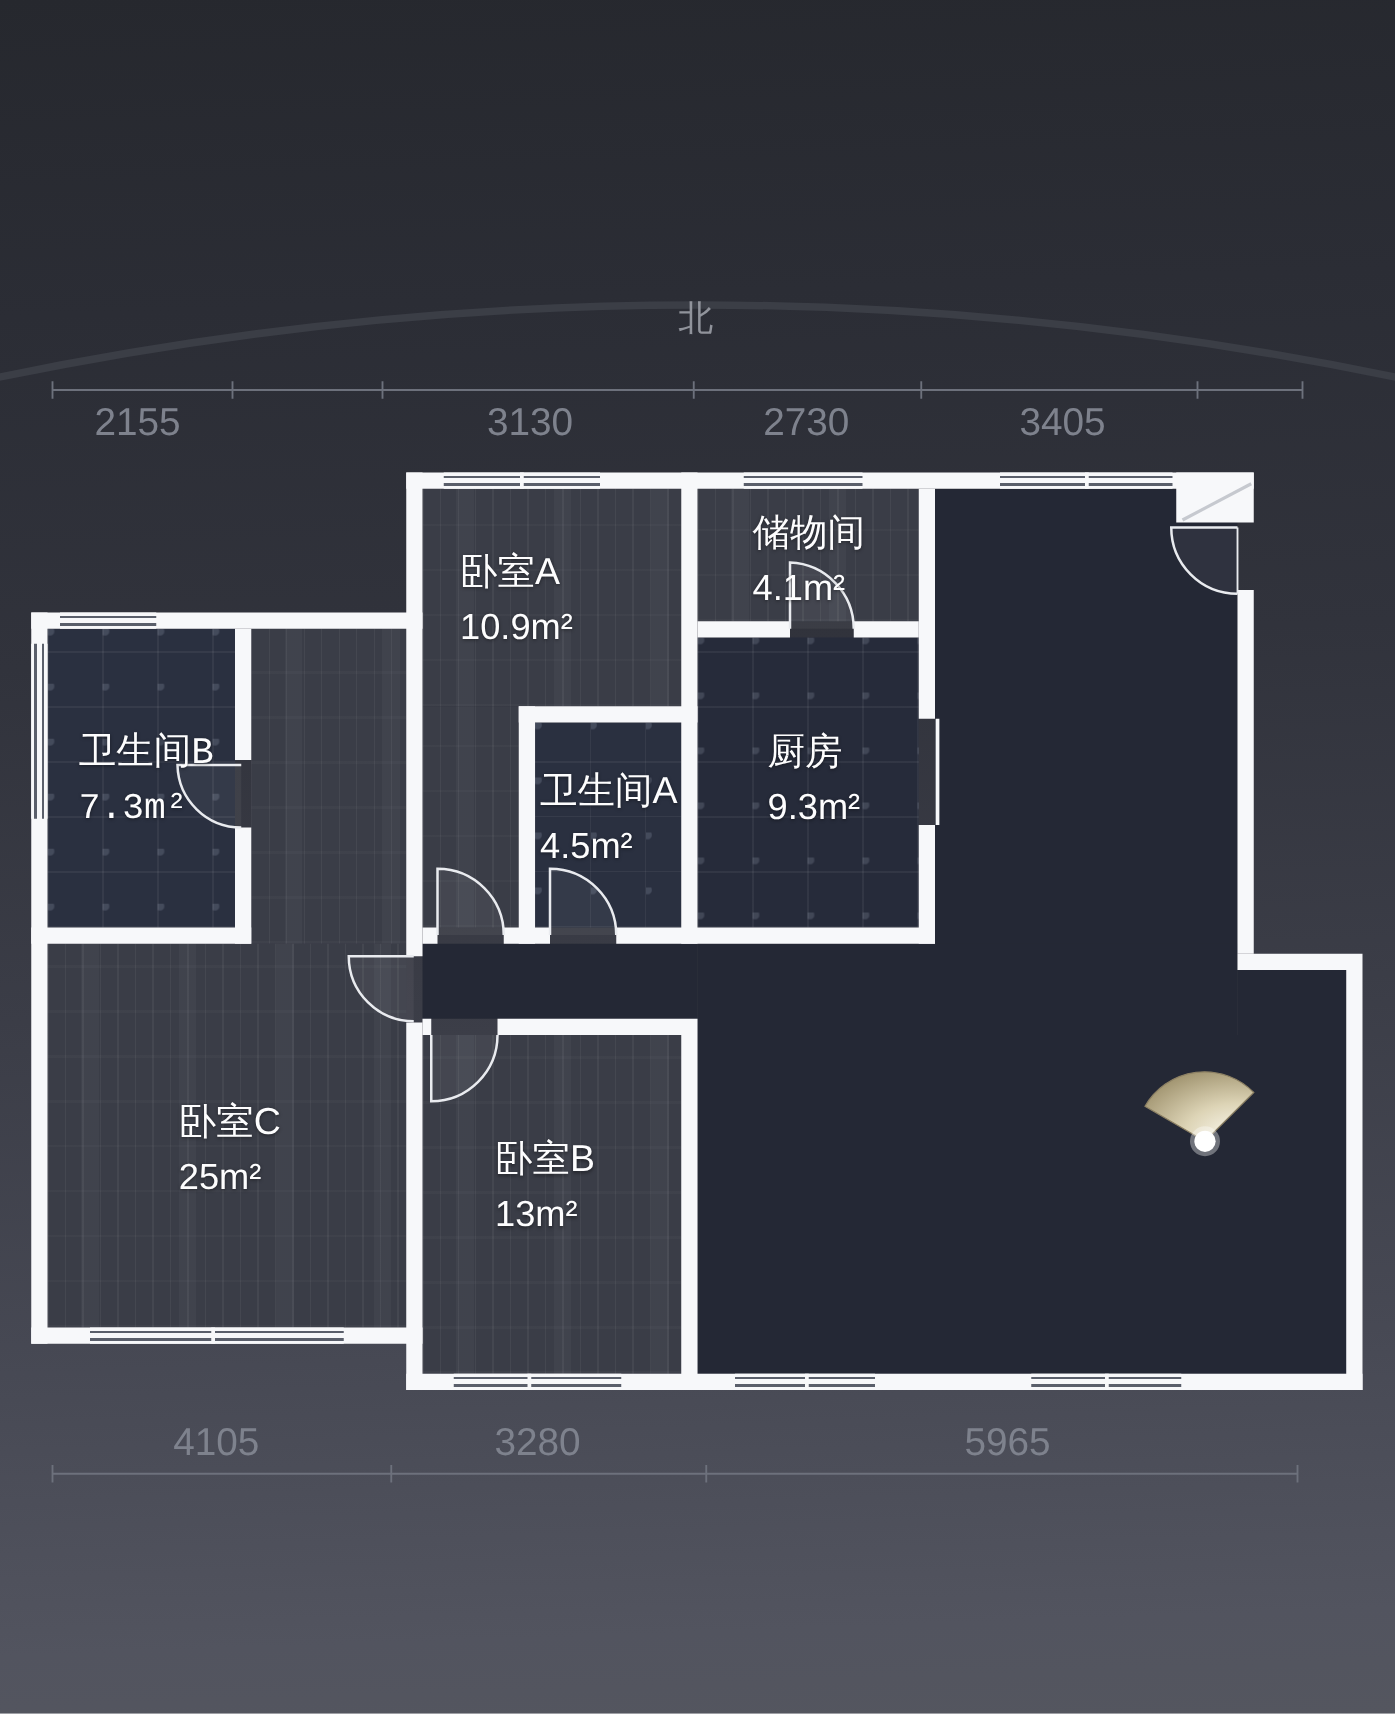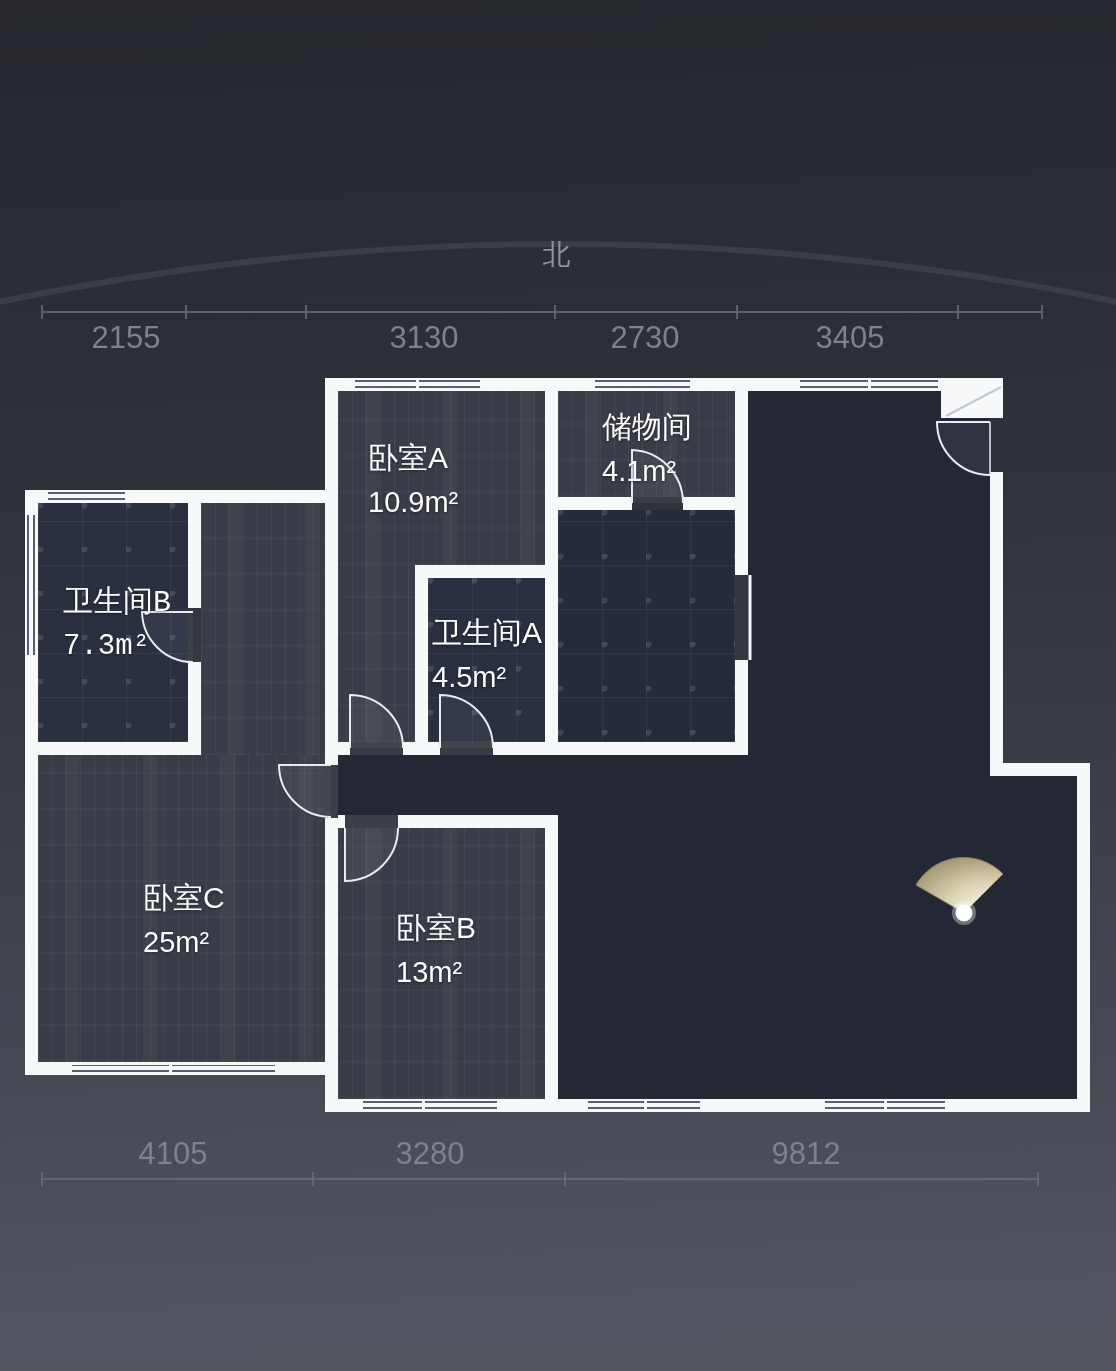--- a/index.html
+++ b/index.html
@@ -163,44 +163,48 @@
 
     <g stroke="#6d717c" stroke-width="1.5">
       <line x1="42" y1="1179" x2="1038" y2="1179"></line>
       <line x1="42" y1="1172" x2="42" y2="1186"></line>
       <line x1="313" y1="1172" x2="313" y2="1186"></line>
       <line x1="565" y1="1172" x2="565" y2="1186"></line>
       <line x1="1038" y1="1172" x2="1038" y2="1186"></line>
     </g>
   </svg>
 
-  <div class="dim-label" style="left:110px;top:320px;margin-left:16px;">2155</div>
+  <div class="dim-label" style="left:110px;top:320px;">2155</div>
   <div class="dim-label" style="left:424px;top:320px;">3130</div>
   <div class="dim-label" style="left:645px;top:320px;">2730</div>
   <div class="dim-label" style="left:850px;top:320px;">3405</div>
   <div class="dim-label" style="left:173px;top:1136px;">4105</div>
   <div class="dim-label" style="left:430px;top:1136px;">3280</div>
-  <div class="dim-label" style="left:806px;top:1136px;">9812</div>
+  <div class="dim-label" style="left:806px;top:1136px;">5965</div>
 
   <div class="room-label" style="left:368px;top:436px;">
     <div>卧室A</div>
     <div class="area">10.9m²</div>
   </div>
   <div class="room-label" style="left:602px;top:405px;">
     <div>储物间</div>
     <div class="area">4.1m²</div>
   </div>
   <div class="room-label" style="left:63px;top:581px;font-family:Liberation Mono, monospace;">
     <div>卫生间B</div>
     <div class="area">7.3m²</div>
   </div>
   <div class="room-label" style="left:432px;top:611px;">
     <div>卫生间A</div>
     <div class="area">4.5m²</div>
   </div>
+  <div class="room-label" style="left:614px;top:580px;">
+    <div>厨房</div>
+    <div class="area">9.3m²</div>
+  </div>
   <div class="room-label" style="left:143px;top:876px;">
     <div>卧室C</div>
     <div class="area">25m²</div>
   </div>
   <div class="room-label" style="left:396px;top:906px;">
     <div>卧室B</div>
     <div class="area">13m²</div>
   </div>
 
 </div>

